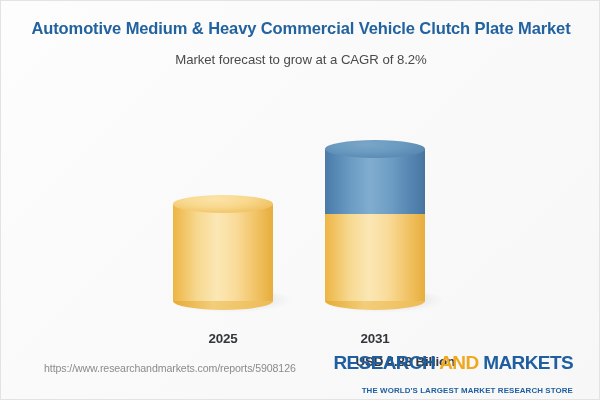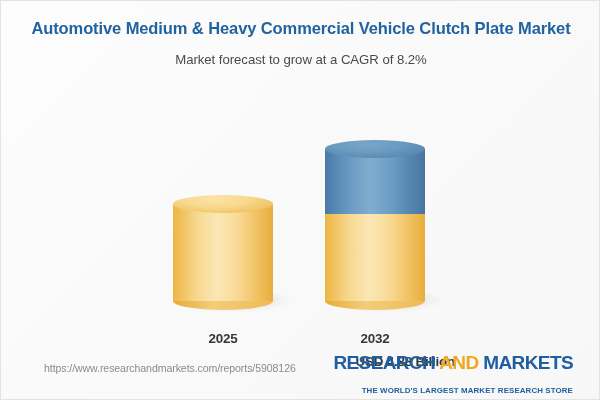--- a/index.html
+++ b/index.html
@@ -251,21 +251,21 @@
           <div class="foot"></div>
           <div class="body"></div>
         </div>
 
         <div class="seg blue" style="bottom:87px; height:65px;">
           <div class="body"></div>
           <div class="cap"></div>
         </div>
       </div>
 
-      <div class="cat-label">2032</div>
+      <div class="cat-label">2031</div>
     </div>
 
   </div>
 
   <div id="footer">
     <div id="source-url">https://www.researchandmarkets.com/reports/5908126</div>
 
     <div id="logo">
       <div id="logo-wordmark"><span class="w-res">RESEARCH</span><span> </span><span class="w-and">AND</span><span> </span><span class="w-mkt">MARKETS</span></div>
       <div id="logo-tagline">THE WORLD'S LARGEST MARKET RESEARCH STORE</div>

